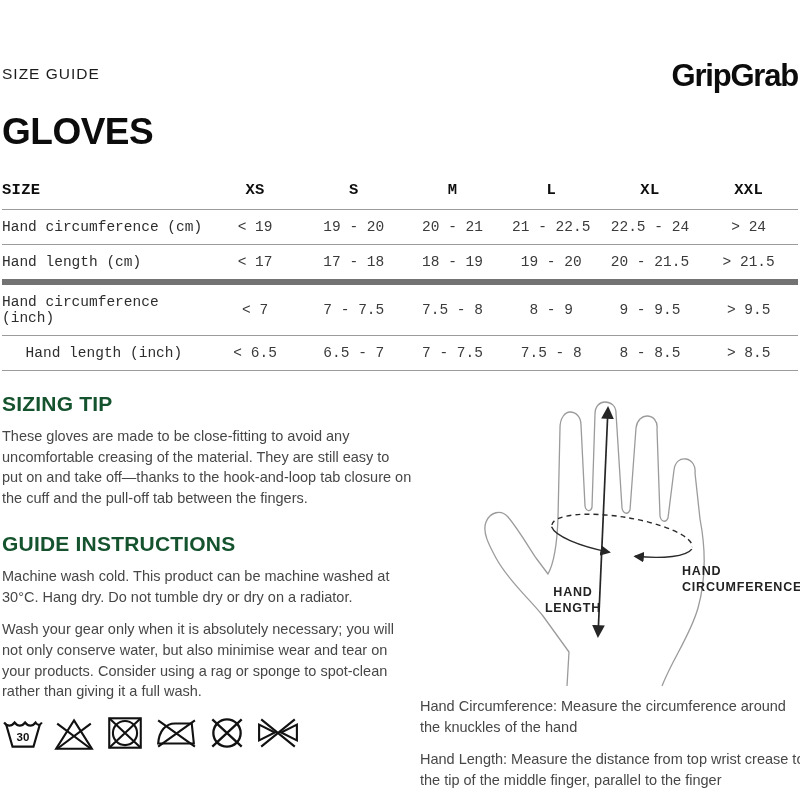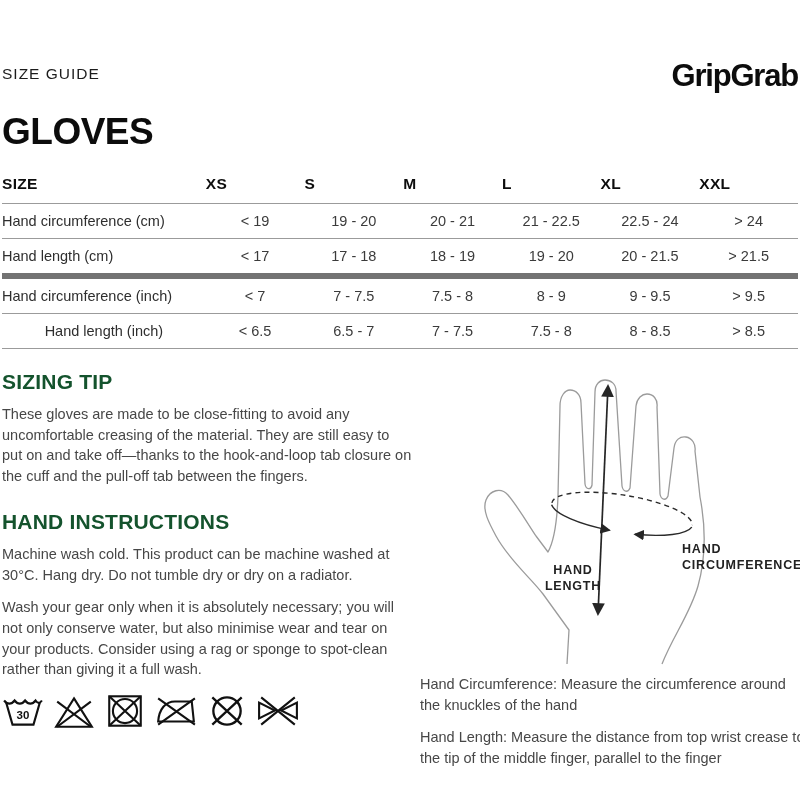--- a/index.html
+++ b/index.html
@@ -8,24 +8,24 @@
 
   
   .topbar{display:flex;justify-content:space-between;align-items:flex-start;padding-top:60px;}
   .size-guide{font-size:15.5px;letter-spacing:1px;color:#1c1c1c;padding-top:5px;}
   .brand{font-size:31px;font-weight:bold;letter-spacing:-1.2px;line-height:1;color:#0c0c0c;margin-left:12px;}
 
   
   .page-title{font-size:37px;font-weight:bold;letter-spacing:-0.5px;color:#0c0c0c;margin:22px 0 0 0;line-height:1;}
 
   
-  table.size-table{width:100%;border-collapse:collapse;margin-top:21px;table-layout:fixed;}
+  table.size-table{width:100%;border-collapse:collapse;margin-top:27px;table-layout:fixed;font-family:Liberation Mono, monospace;}
   table.size-table col.c-label{width:25.6%;}
   table.size-table col.c-size{width:12.4%;}
-  .size-table th{font-size:15.5px;font-weight:bold;color:#0d0d0d;text-align:left;padding:4px 0 10px 0;letter-spacing:0.3px;}
+  .size-table th{font-size:15.5px;font-weight:bold;color:#0d0d0d;text-align:center;padding:4px 0 10px 0;letter-spacing:0.3px;}
   .size-table th.lbl{text-align:left;}
   .size-table td{font-size:14.5px;color:#3b3b3b;text-align:center;padding:9px 0;border-top:1.5px solid #9b9b9b;}
   .size-table td.lbl{text-align:left;color:#2e2e2e;}
   .size-table tr.inch-divider td{border-top:6px solid #737373;}
   .size-table tbody tr:last-child td{border-bottom:1.5px solid #9b9b9b;text-align:center;}
 
   
   .columns{display:flex;margin-top:15px;}
   .col-left{flex:0 0 414px;box-sizing:border-box;}
   .col-right{flex:1;position:relative;}
@@ -119,21 +119,21 @@
         <td>&gt; 8.5</td>
       </tr>
     </tbody>
   </table>
 
   <div class="columns">
     <div class="col-left">
       <h2 class="section-h">SIZING TIP</h2>
       <p class="body-p">These gloves are made to be close-fitting to avoid any uncomfortable creasing of the material. They are still easy to put on and take off—thanks to the hook-and-loop tab closure on the cuff and the pull-off tab between the fingers.</p>
 
-      <h2 class="section-h care-h">HAND INSTRUCTIONS</h2>
+      <h2 class="section-h care-h">GUIDE INSTRUCTIONS</h2>
       <p class="body-p">Machine wash cold. This product can be machine washed at 30°C. Hang dry. Do not tumble dry or dry on a radiator.</p>
       <p class="body-p">Wash your gear only when it is absolutely necessary; you will not only conserve water, but also minimise wear and tear on your products. Consider using a rag or sponge to spot-clean rather than giving it a full wash.</p>
 
       <div class="symbols">
         <svg width="42" height="38" viewBox="0 0 40 36" fill="none" stroke="#111" stroke-width="2">
           <path d="M2,8 C5,12 9,12 12,8 C15,12 19,12 22,8 C25,12 29,12 32,8 C34,11 36,11 38,8"></path>
           <path d="M4,10 L10,31 L30,31 L36,10"></path>
           <text x="20" y="26" text-anchor="middle" font-size="11" font-weight="bold" fill="#111" stroke="none" font-family="Liberation Sans, sans-serif">30</text>
         </svg>
         <svg width="42" height="38" viewBox="0 0 40 36" fill="none" stroke="#111" stroke-width="2">

